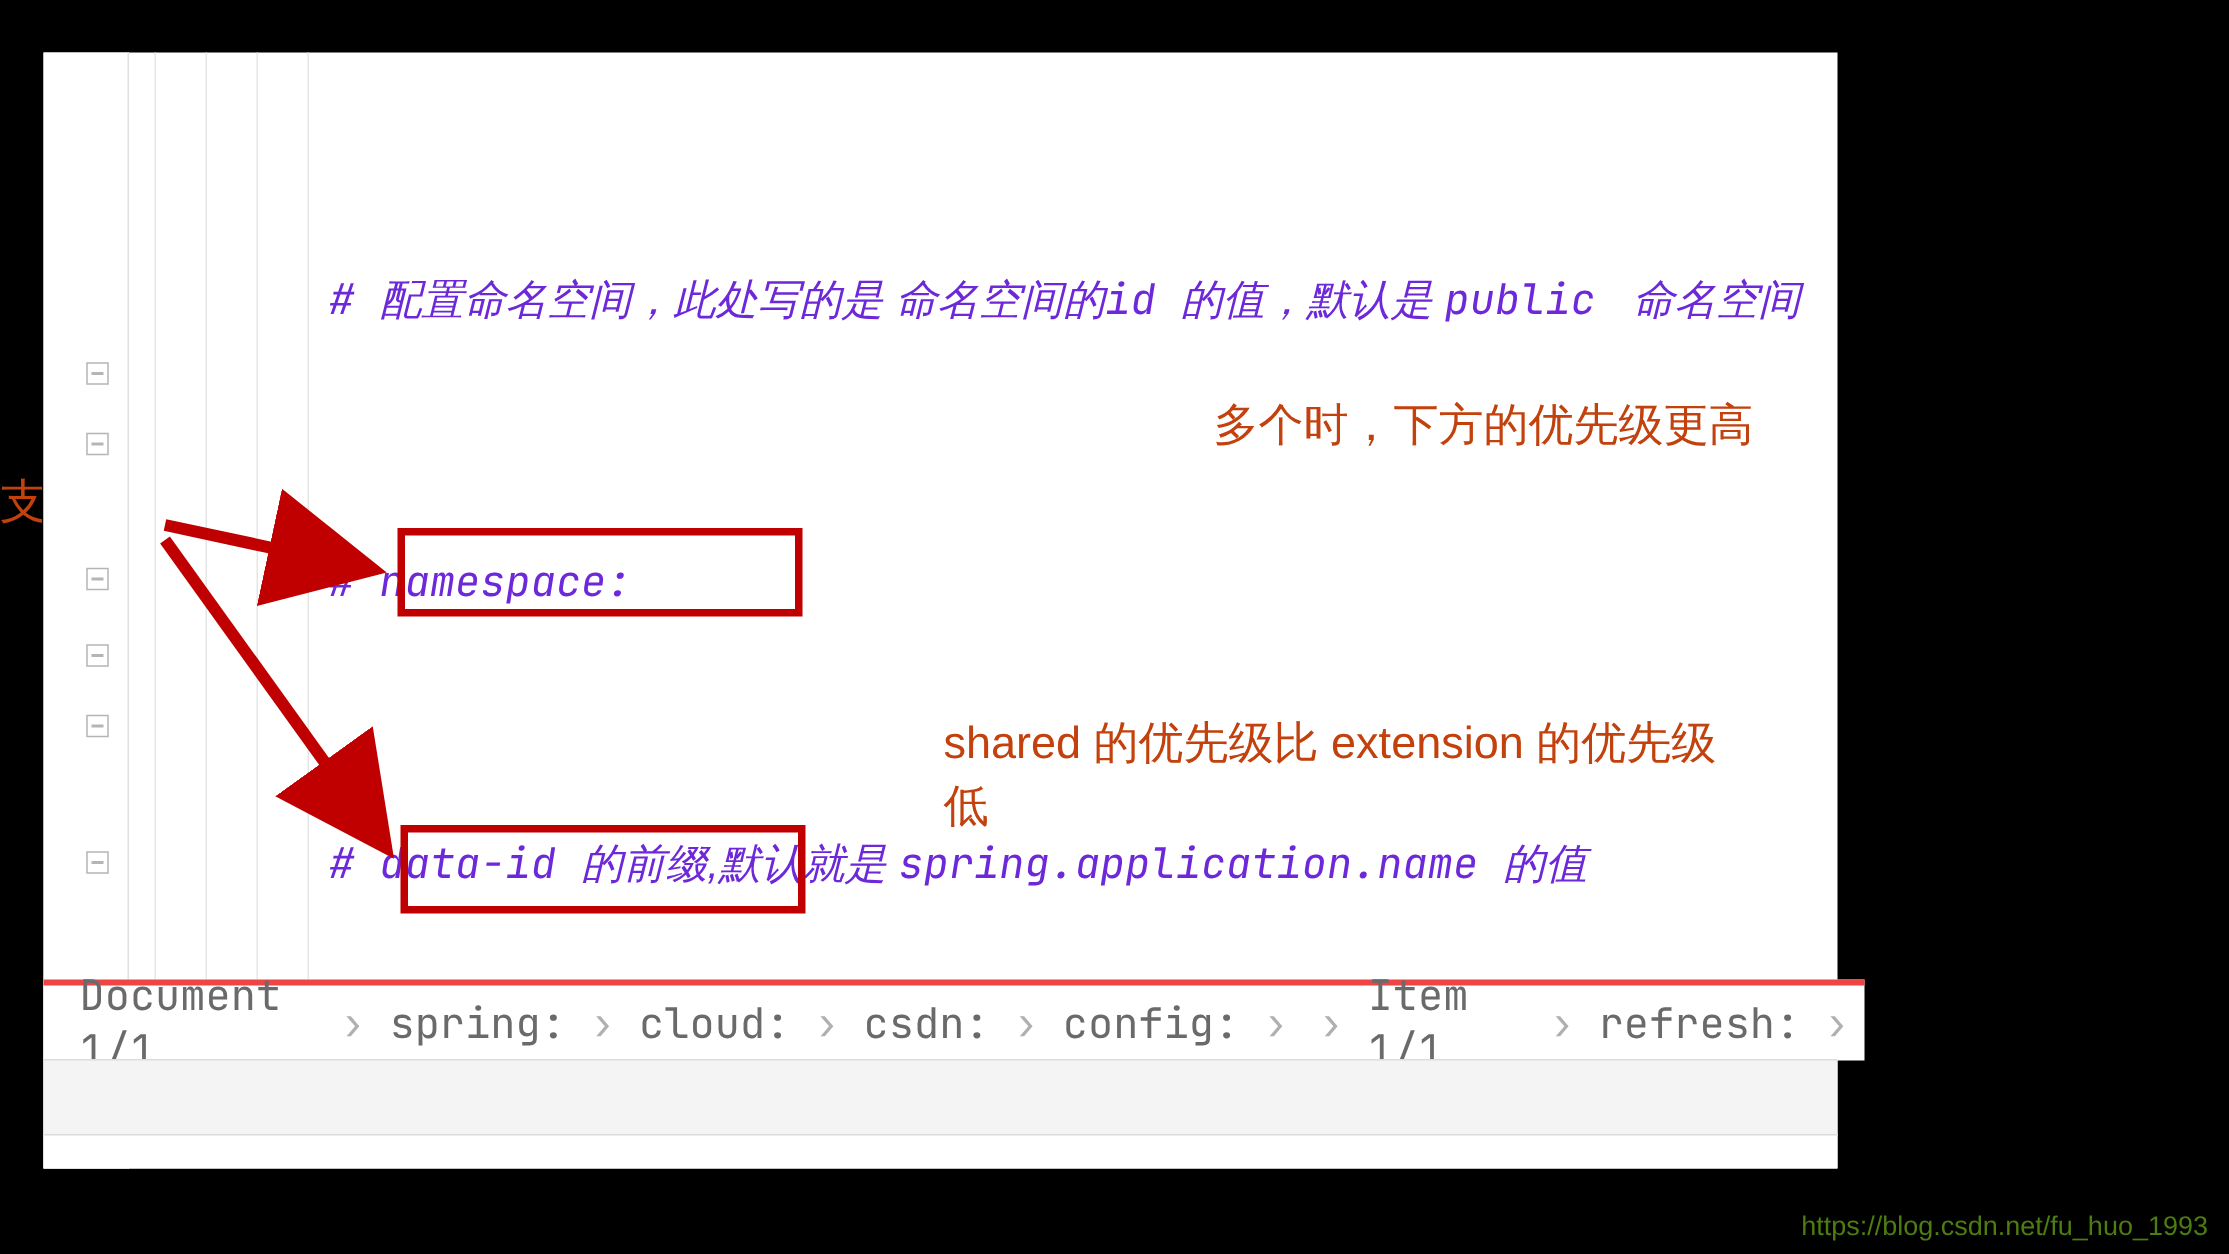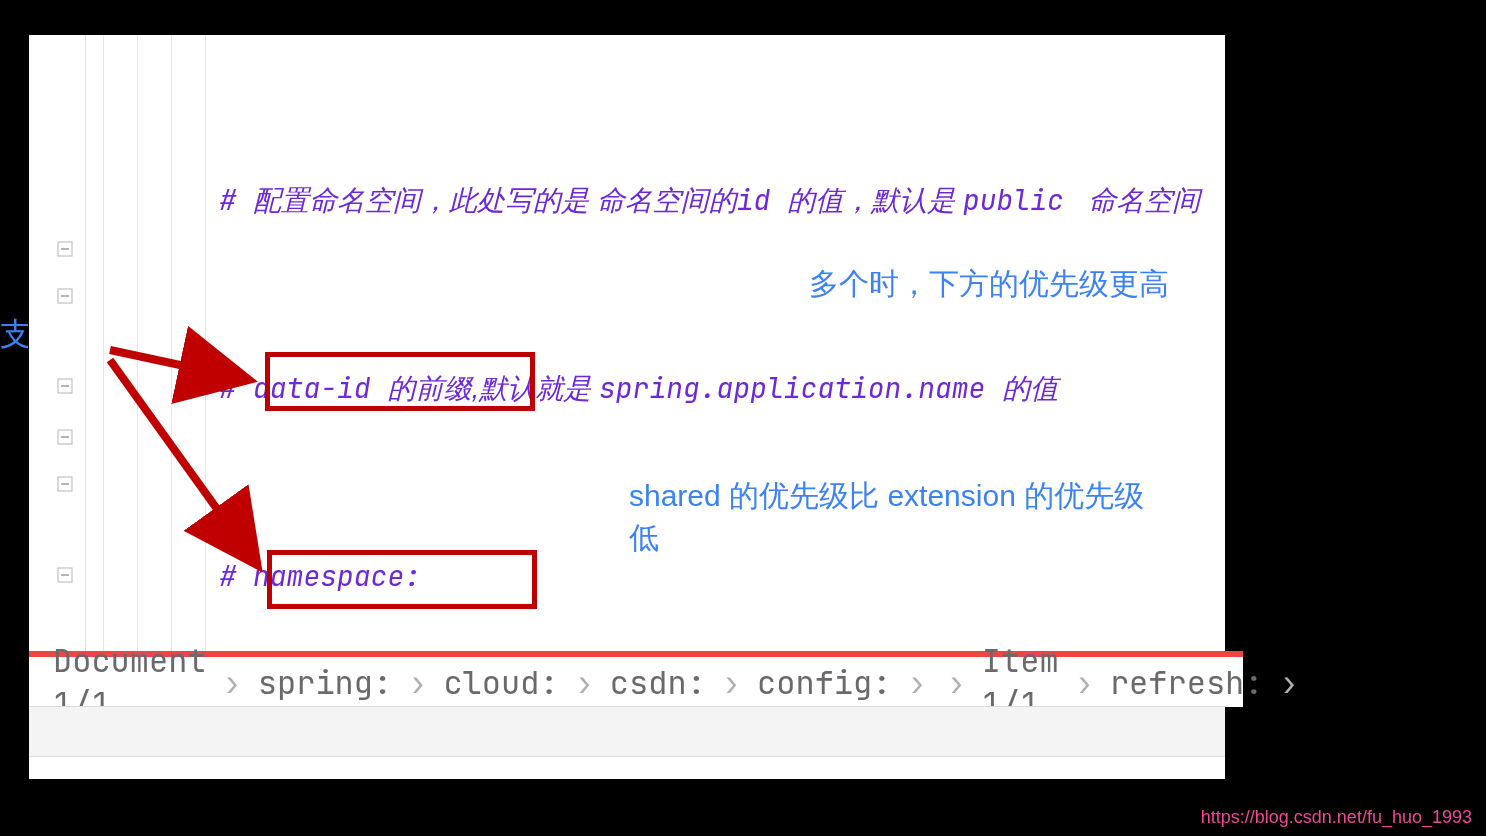--- a/index.html
+++ b/index.html
@@ -11,30 +11,30 @@
   
   .guides{position:absolute;left:56px;top:0;width:1140px;height:620px;pointer-events:none;}
   .vg{position:absolute;top:0;height:100%;border-left:1px solid #e6e6e6;}
   .code{position:absolute;left:56px;top:0;width:1140px;font-size:28px;line-height:47px;white-space:pre;}
   .ln{height:47px;}
   .cm{color:#6d28d9;font-style:italic;}
   .kw{color:#0033b3;font-weight:bold;}
   .val{color:#4a4a4a;}
   .curline{position:absolute;left:0;height:47px;width:100%;background:#fcfaed;z-index:-1;}
   
-  .crumb-bar{position:absolute;left:0;bottom:72px;width:100%;height:50px;border-top:6px solid #ef4444;background:#fff;display:flex;align-items:center;padding-left:18px;font-size:32px;color:#7a7a7a;}
+  .crumb-bar{position:absolute;left:0;bottom:72px;width:100%;height:50px;border-top:4px solid #ef4444;background:#fff;display:flex;align-items:center;padding-left:18px;font-size:28px;color:#7a7a7a;}
   .crumb-bar .c{margin:0 6px;color:#6a6a6a;}
   .crumb-bar .sep{margin:0 10px;color:#b0b0b0;}
   .strip2{position:absolute;left:0;bottom:22px;width:100%;height:50px;border-top:1px solid #dcdcdc;background:#f4f4f4;}
   .strip3{position:absolute;left:0;bottom:0;width:100%;height:22px;border-top:1px solid #dcdcdc;background:#fff;}
   
-  .ann{position:absolute;font-family:"PingFang SC","Hiragino Sans GB","Microsoft YaHei",sans-serif;font-size:30px;color:#3b82f6;line-height:1.4;}
+  .ann{position:absolute;font-family:"PingFang SC","Hiragino Sans GB","Microsoft YaHei",sans-serif;font-size:30px;color:#c2410c;line-height:1.4;}
   .redbox{position:absolute;border:5px solid #c00000;}
   .arrow-svg{position:absolute;pointer-events:none;}
-  .watermark{position:absolute;right:14px;bottom:8px;color:#ec4899;font-family:Arial,sans-serif;font-size:18px;}
+  .watermark{position:absolute;right:14px;bottom:8px;color:#4d7c0f;font-family:Arial,sans-serif;font-size:18px;}
 </style>
 </head>
 <body>
 
 <div class="frame">
 
   <div class="ann" style="left:0px;top:312px;font-size:32px;">支持刷新</div>
 
   <div class="editor-wrap">
 
@@ -83,23 +83,23 @@
       <div class="vg" style="left:86px;"></div>
       <div class="vg" style="left:120px;"></div>
     </div>
 
     <div class="curline" style="top:517px;left:56px;width:1140px;"></div>
 
     <div class="code">
       
       <div class="ln">        <span class="cm"><span># </span><span style="font-family:'PingFang SC','Microsoft YaHei',sans-serif;font-style:italic;">配置命名空间，此处写的是 命名空间的</span><span>id </span><span style="font-family:'PingFang SC','Microsoft YaHei',sans-serif;font-style:italic;">的值，默认是 </span><span>public </span><span style="font-family:'PingFang SC','Microsoft YaHei',sans-serif;font-style:italic;"> 命名空间</span></span></div>
       
+      <div class="ln">        <span class="cm"># namespace:</span></div>
+      
       <div class="ln">        <span class="cm"><span># data-id </span><span style="font-family:'PingFang SC','Microsoft YaHei',sans-serif;font-style:italic;">的前缀,默认就是 </span><span>spring.application.name </span><span style="font-family:'PingFang SC','Microsoft YaHei',sans-serif;font-style:italic;">的值</span></span></div>
-      
-      <div class="ln">        <span class="cm"># namespace:</span></div>
       
       <div class="ln">        <span class="kw">prefix</span><span class="kw">: </span><span class="val">${</span><span class="kw">spring.application.name</span><span class="val">}</span></div>
       
       
       
       
       
       
       
       

